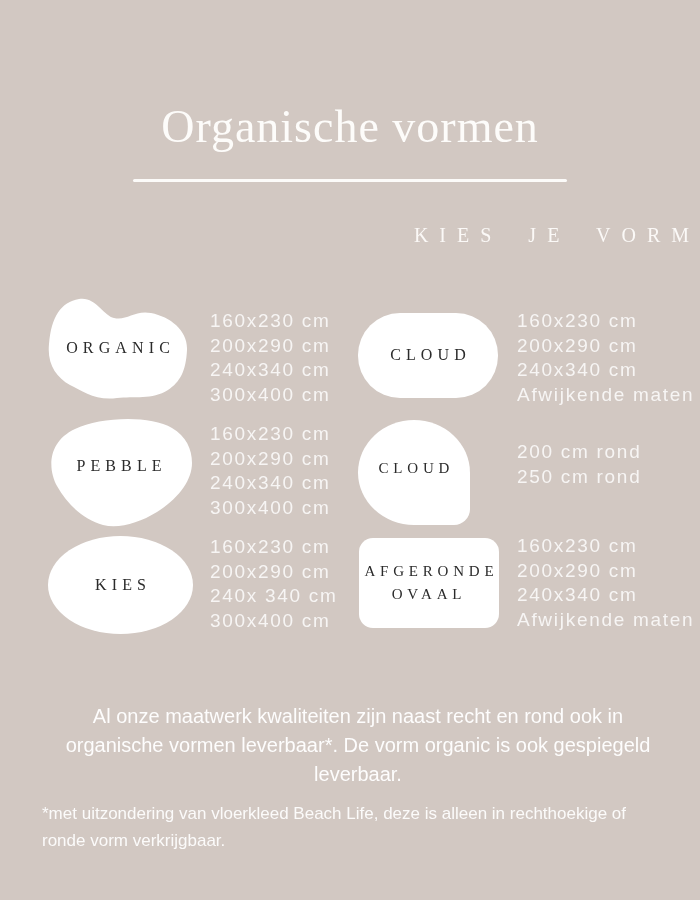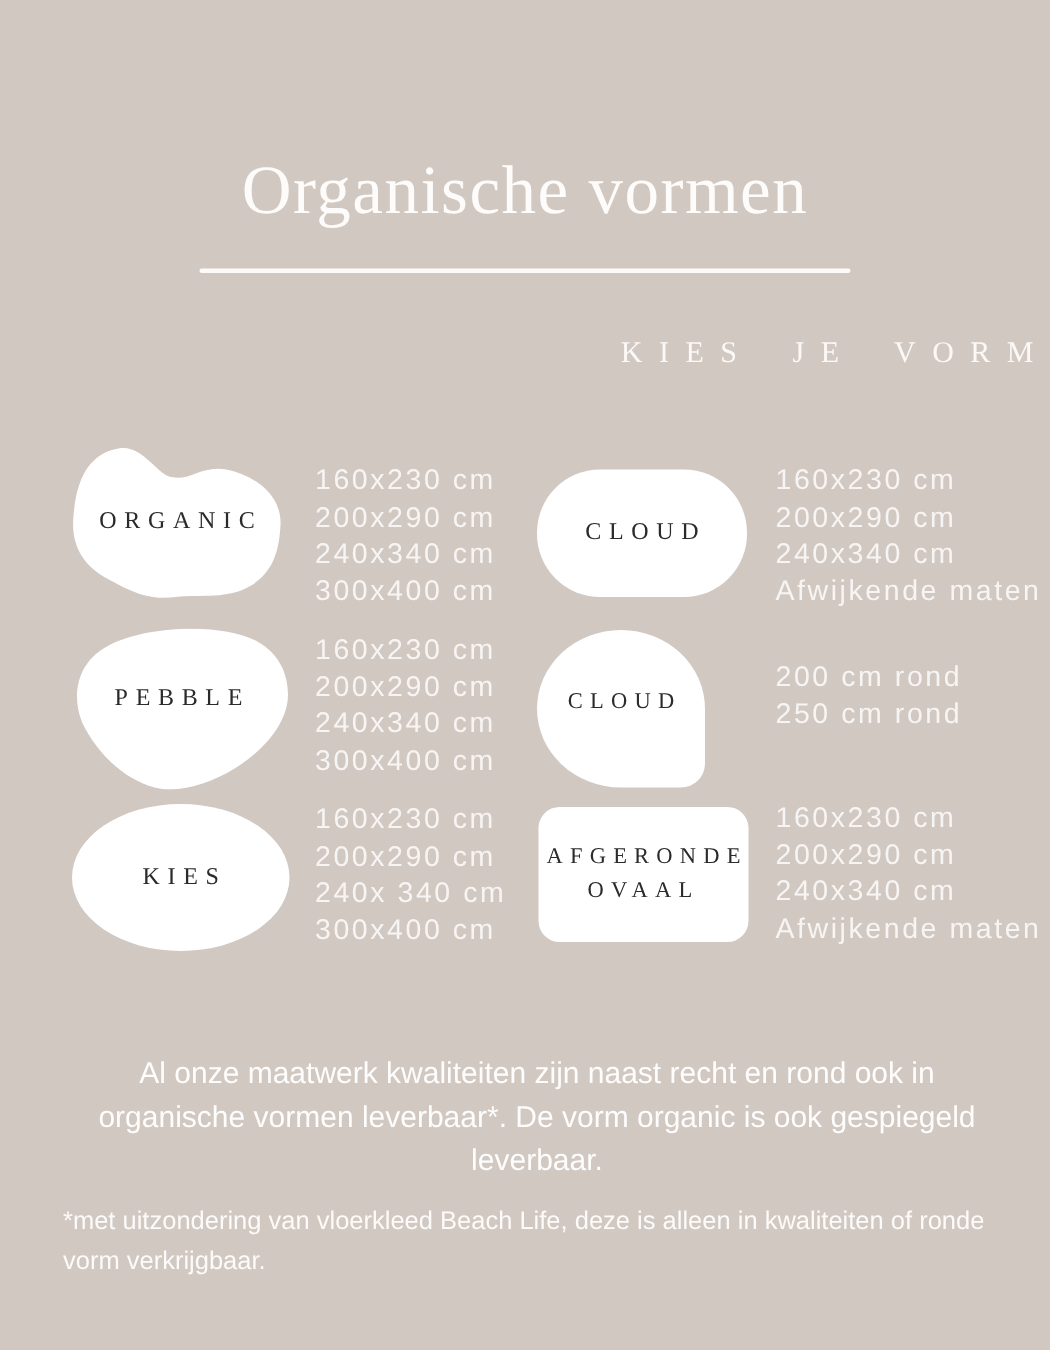--- a/index.html
+++ b/index.html
@@ -162,15 +162,15 @@
     </span>
   </div>
   <div class="sizes sizes-hoeken">
       <div>160x230 cm</div>
       <div>200x290 cm</div>
       <div>240x340 cm</div>
       <div>Afwijkende maten</div>
     </div>
 
   <p class="paragraph">Al onze maatwerk kwaliteiten zijn naast recht en rond ook in organische vormen leverbaar*. De vorm organic is ook gespiegeld leverbaar.</p>
-  <p class="footnote">*met uitzondering van vloerkleed Beach Life, deze is alleen in kwaliteiten of ronde vorm verkrijgbaar.</p>
+  <p class="footnote">*met uitzondering van vloerkleed Beach Life, deze is alleen in rechthoekige of ronde vorm verkrijgbaar.</p>
 
 </div>
 
 </body></html>

